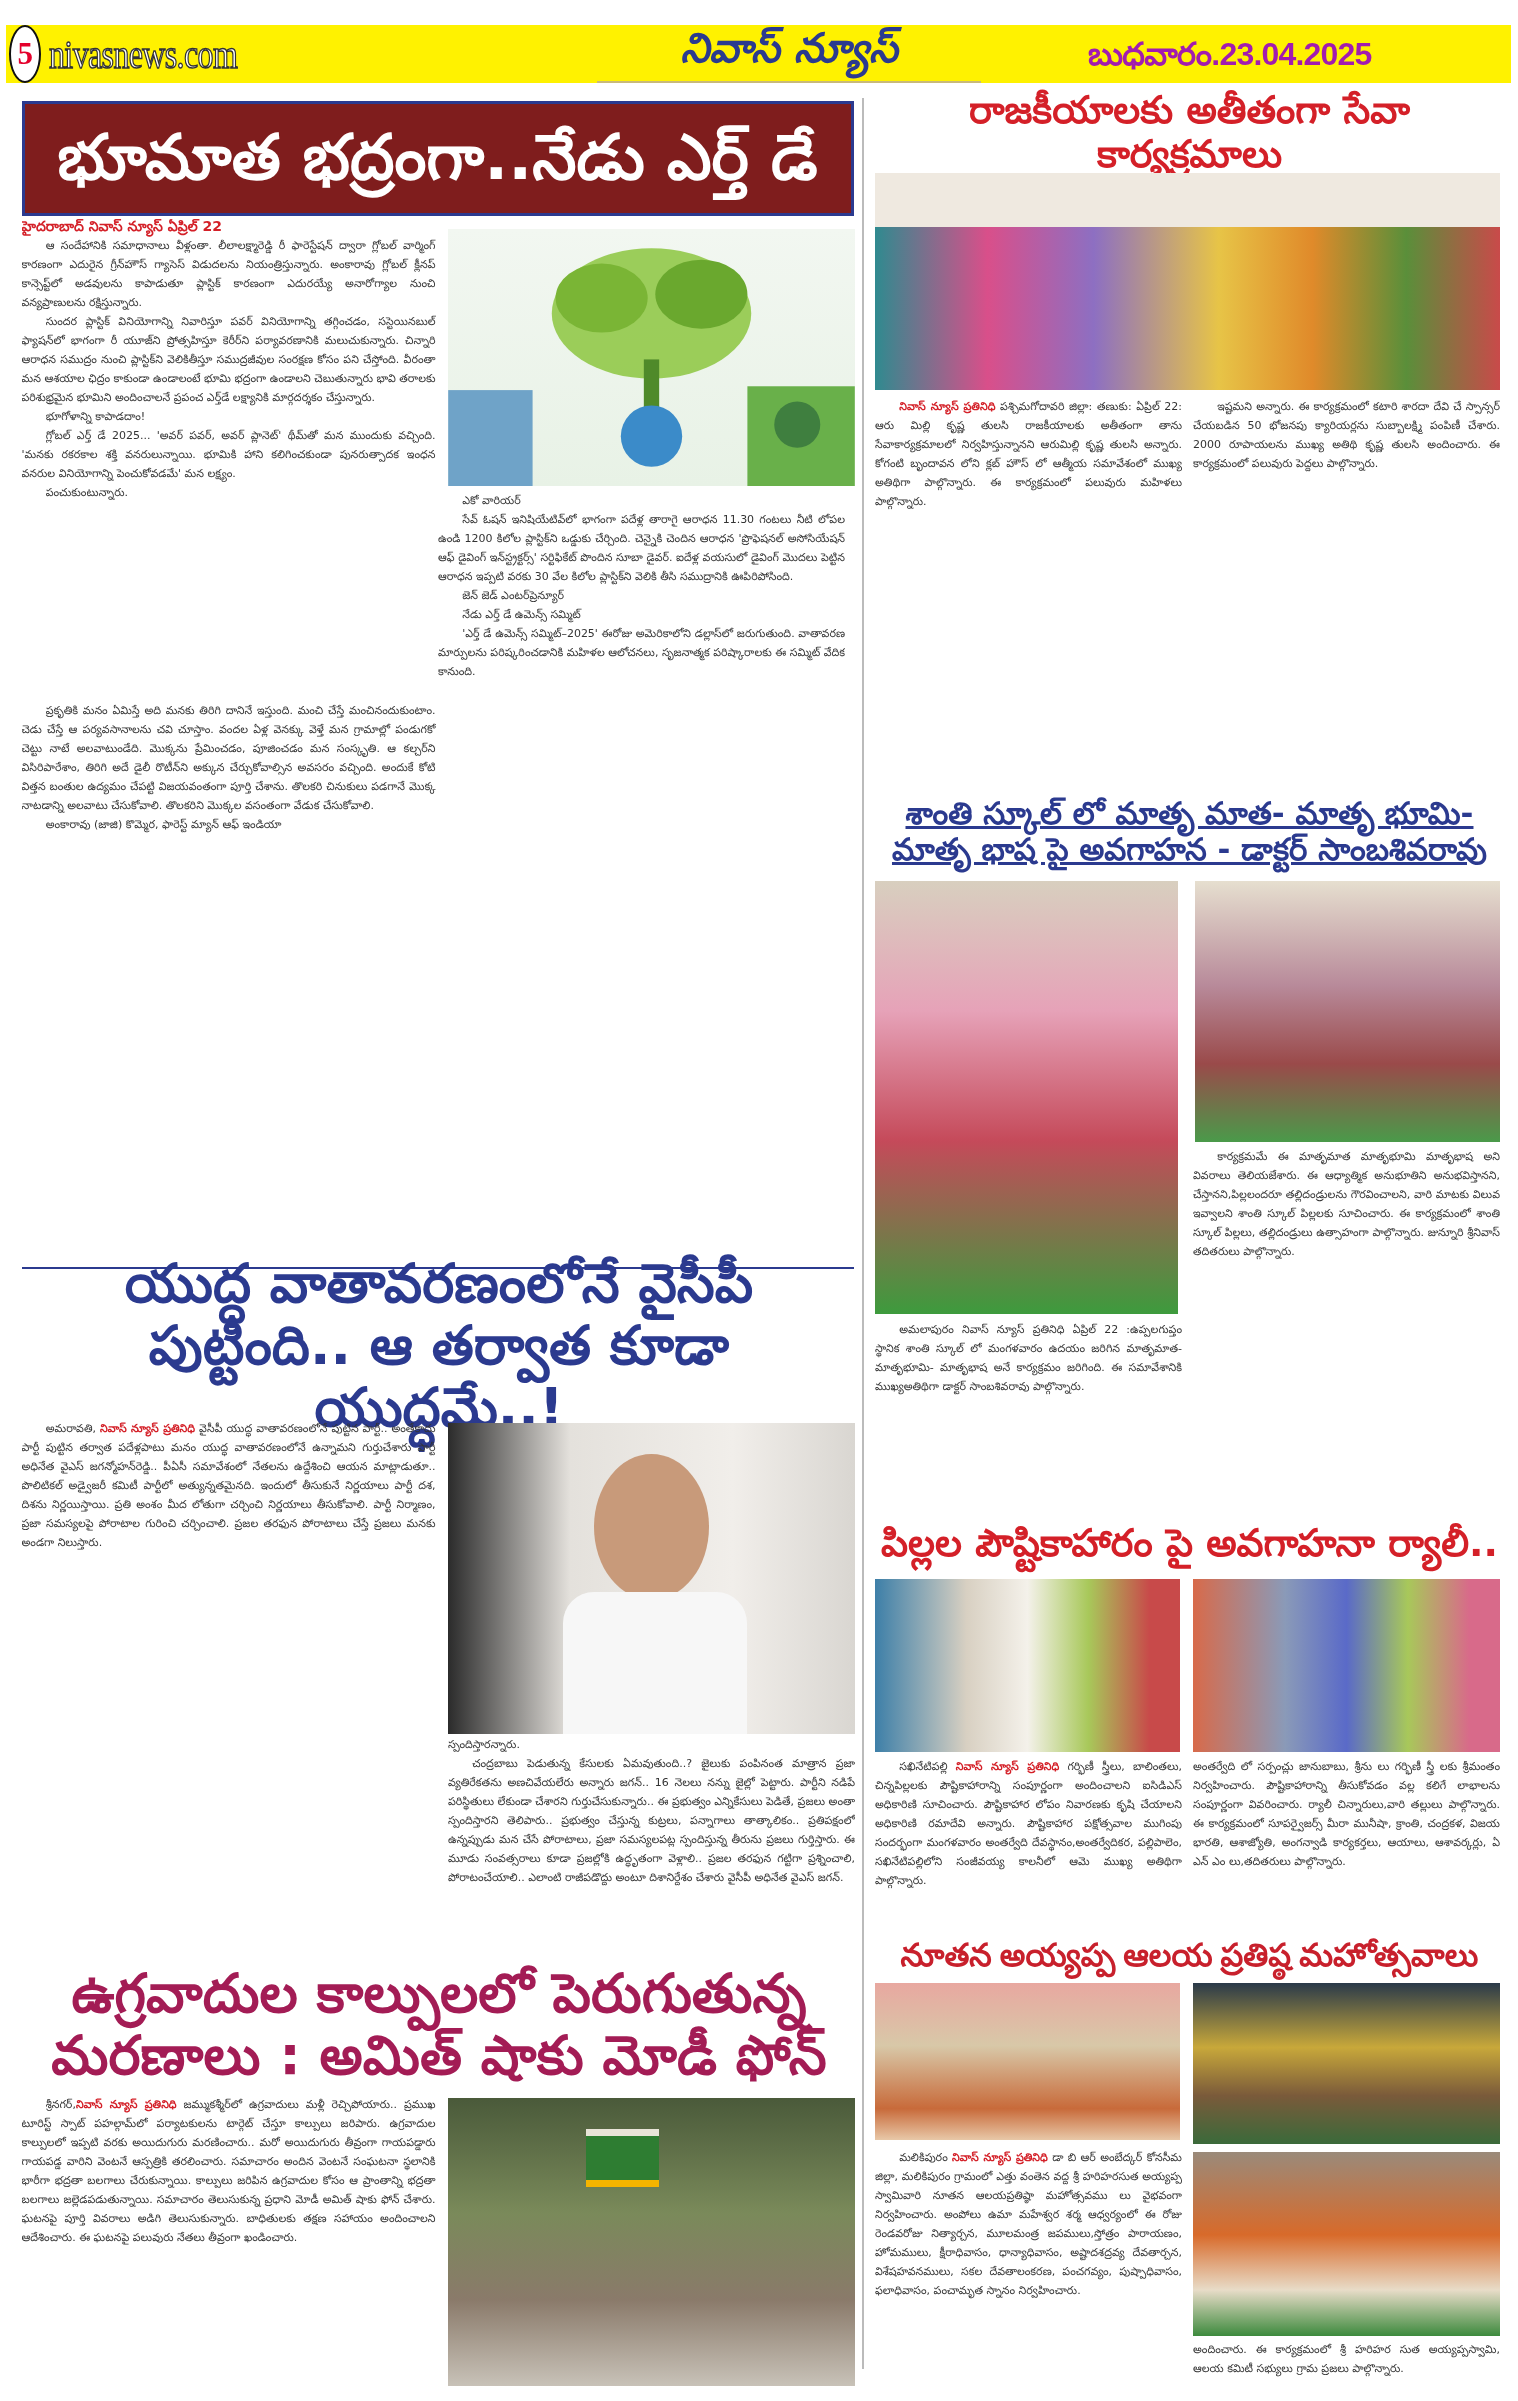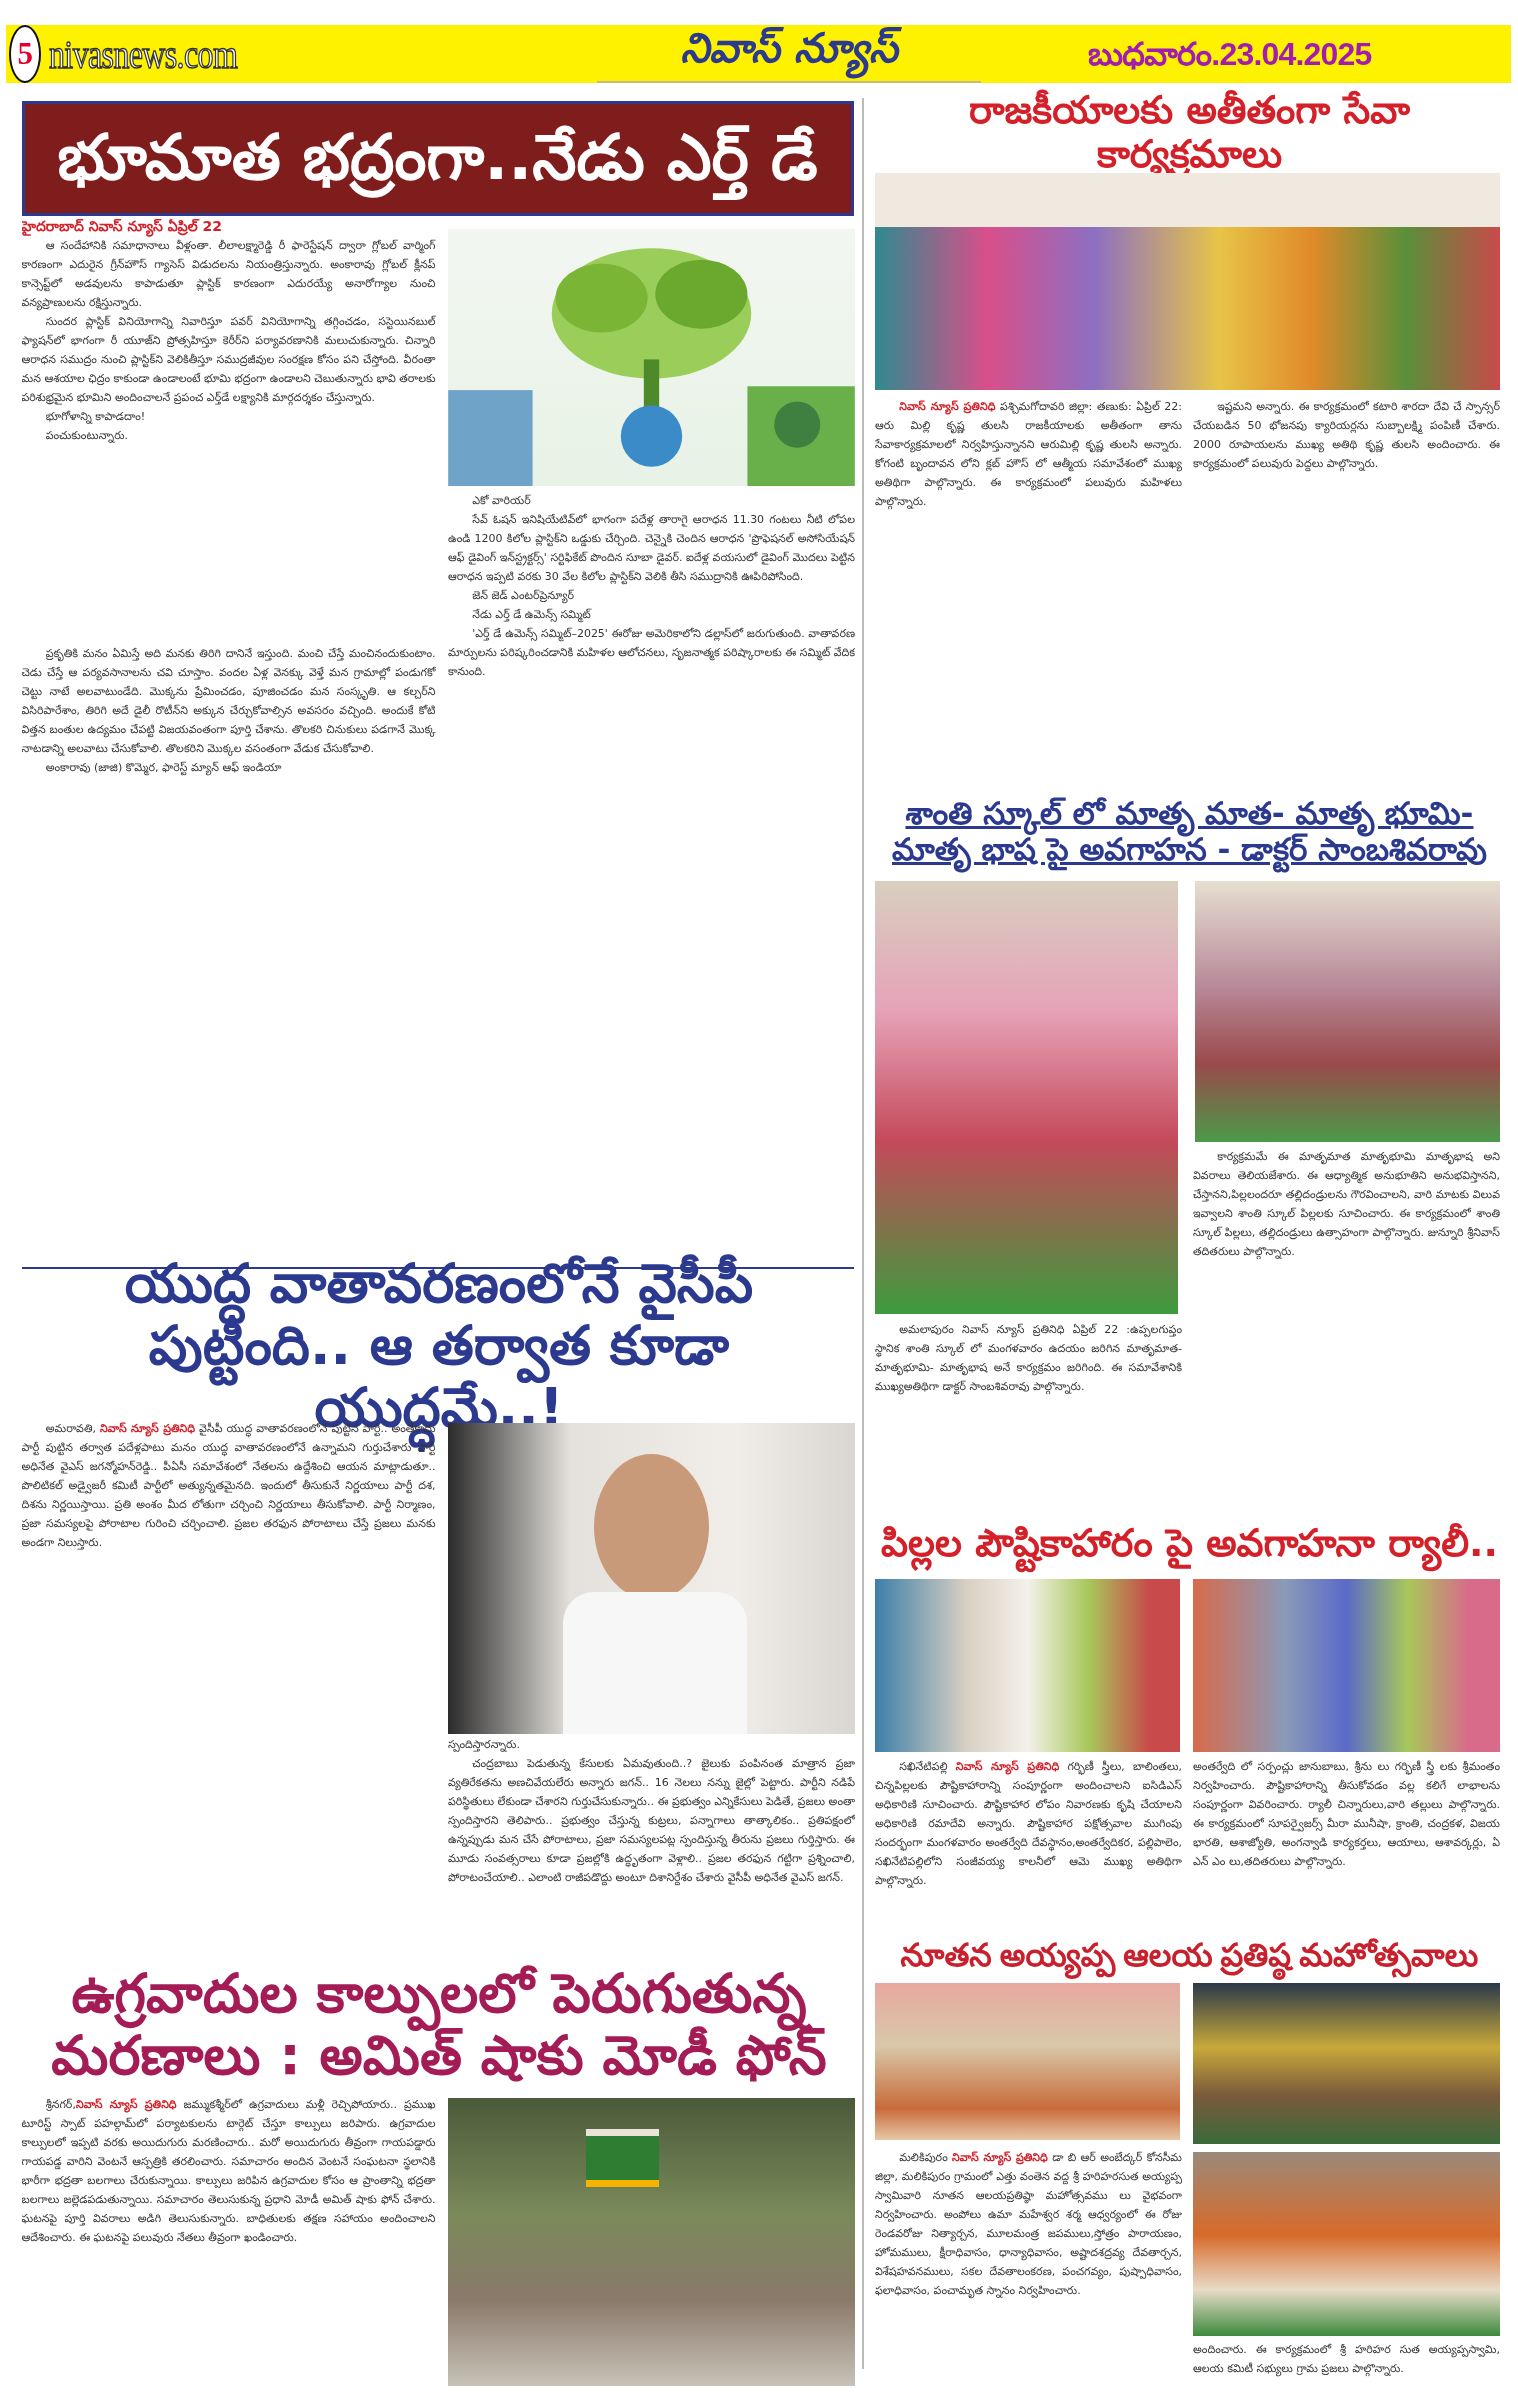--- a/index.html
+++ b/index.html
@@ -48,39 +48,40 @@
   <div class="dateline">బుధవారం.23.04.2025</div>
 </div>
 
 <div class="hl hl-green">భూమాత భద్రంగా..నేడు ఎర్త్ డే</div>
 
 <div class="txt" style="left:21.5px; top:217px; width:414px; height:1047px;">
   <p class="dl-center">హైదరాబాద్ నివాస్ న్యూస్ ఏప్రిల్ 22</p>
   <p>ఆ సందేహానికి సమాధానాలు వీళ్లంతా. లీలాలక్ష్మారెడ్డి రీ ఫారెస్టేషన్ ద్వారా గ్లోబల్ వార్మింగ్ కారణంగా ఎదురైన గ్రీన్‌హౌస్ గ్యాసెస్ విడుదలను నియంత్రిస్తున్నారు. అంకారావు గ్లోబల్ క్లీనప్ కాన్సెప్ట్‌లో అడవులను కాపాడుతూ ప్లాస్టిక్ కారణంగా ఎదురయ్యే అనారోగ్యాల నుంచి వన్యప్రాణులను రక్షిస్తున్నారు.</p>
   <p>సుందర ప్లాస్టిక్ వినియోగాన్ని నివారిస్తూ పవర్ వినియోగాన్ని తగ్గించడం, సస్టెయినబుల్ ఫ్యాషన్‌లో భాగంగా రీ యూజ్‌ని ప్రోత్సహిస్తూ కెరీర్‌ని పర్యావరణానికి మలుచుకున్నారు. చిన్నారి ఆరాధన సముద్రం నుంచి ప్లాస్టిక్‌ని వెలికితీస్తూ సముద్రజీవుల సంరక్షణ కోసం పని చేస్తోంది. వీరంతా మన ఆశయాల ఛిద్రం కాకుండా ఉండాలంటే భూమి భద్రంగా ఉండాలని చెబుతున్నారు భావి తరాలకు పరిశుభ్రమైన భూమిని అందించాలనే ప్రపంచ ఎర్త్‌డే లక్ష్యానికి మార్గదర్శకం చేస్తున్నారు.</p>
   <p>భూగోళాన్ని కాపాడదాం!</p>
+  <p>గ్లోబల్ ఎర్త్ డే 2025... 'అవర్ పవర్, అవర్ ప్లానెట్' థీమ్‌తో మన ముందుకు వచ్చింది. 'మనకు రకరకాల శక్తి వనరులున్నాయి. భూమికి హాని కలిగించకుండా పునరుత్పాదక ఇంధన వనరుల వినియోగాన్ని పెంచుకోవడమే' మన లక్ష్యం.</p>
   <p>పంచుకుంటున్నారు.</p>
   <p style="margin-top:199px">ప్రకృతికి మనం ఏమిస్తే అది మనకు తిరిగి దానినే ఇస్తుంది. మంచి చేస్తే మంచినందుకుంటాం. చెడు చేస్తే ఆ పర్యవసానాలను చవి చూస్తాం. వందల ఏళ్ల వెనక్కు వెళ్తే మన గ్రామాల్లో పండుగకో చెట్టు నాటే అలవాటుండేది. మొక్కను ప్రేమించడం, పూజించడం మన సంస్కృతి. ఆ కల్చర్‌ని విసిరిపారేశాం, తిరిగి అదే డైలీ రొటీన్‌ని అక్కున చేర్చుకోవాల్సిన అవసరం వచ్చింది. అందుకే కోటి విత్తన బంతుల ఉద్యమం చేపట్టి విజయవంతంగా పూర్తి చేశాను. తొలకరి చినుకులు పడగానే మొక్క నాటడాన్ని అలవాటు చేసుకోవాలి. తొలకరిని మొక్కల వసంతంగా వేడుక చేసుకోవాలి.</p>
   <p>అంకారావు (జాజి) కొమ్మెర, ఫారెస్ట్ మ్యాన్ ఆఫ్ ఇండియా</p>
 </div>
 
 <div class="photo" style="left:448px; top:229px; width:407px; height:257px; background:linear-gradient(180deg,#f2f7f1,#e8f2e6);">
   <svg width="407" height="257" viewBox="0 0 530 335">
     <ellipse cx="265" cy="110" rx="130" ry="85" fill="#8cc63f" opacity="0.85"></ellipse>
     <ellipse cx="200" cy="90" rx="60" ry="45" fill="#7ab535"></ellipse>
     <ellipse cx="330" cy="85" rx="60" ry="45" fill="#6aa82e"></ellipse>
     <rect x="255" y="170" width="20" height="90" fill="#4f8a2a"></rect>
     <circle cx="265" cy="270" r="40" fill="#3b8bc9"></circle>
     <rect x="0" y="210" width="110" height="125" fill="#6fa3c8"></rect>
     <rect x="390" y="205" width="140" height="130" fill="#69b04a"></rect>
     <circle cx="455" cy="255" r="30" fill="#3f7f3f"></circle>
   </svg>
 </div>
 
-<div class="txt" style="left:448px; top:491px; width:407px; height:771px;">
+<div class="txt" style="left:438px; top:491px; width:407px; height:771px;">
   <p>ఎకో వారియర్</p>
   <p>సేవ్ ఓషన్ ఇనిషియేటివ్‌లో భాగంగా పదేళ్ల తారాగై ఆరాధన 11.30 గంటలు నీటి లోపల ఉండి 1200 కిలోల ప్లాస్టిక్‌ని ఒడ్డుకు చేర్చింది. చెన్నైకి చెందిన ఆరాధన 'ప్రొఫెషనల్ అసోసియేషన్ ఆఫ్ డైవింగ్ ఇన్‌స్ట్రక్టర్స్' సర్టిఫికేట్ పొందిన సూబా డైవర్. ఐదేళ్ల వయసులో డైవింగ్ మొదలు పెట్టిన ఆరాధన ఇప్పటి వరకు 30 వేల కిలోల ప్లాస్టిక్‌ని వెలికి తీసి సముద్రానికి ఊపిరిపోసింది.</p>
   <p>జెన్ జెడ్ ఎంటర్‌ప్రెన్యూర్</p>
   <p>నేడు ఎర్త్ డే ఉమెన్స్ సమ్మిట్</p>
   <p>'ఎర్త్ డే ఉమెన్స్ సమ్మిట్–2025' ఈరోజు అమెరికాలోని డల్లాస్‌లో జరుగుతుంది. వాతావరణ మార్పులను పరిష్కరించడానికి మహిళల ఆలోచనలు, సృజనాత్మక పరిష్కారాలకు ఈ సమ్మిట్ వేదిక కానుంది.</p>
 </div>
 
 <div class="col-rule" style="left:862px; top:98px; width:1.5px; height:2271px;"></div>
 <div class="divider" style="left:21.5px; top:1267px; width:832px;"></div>
 

